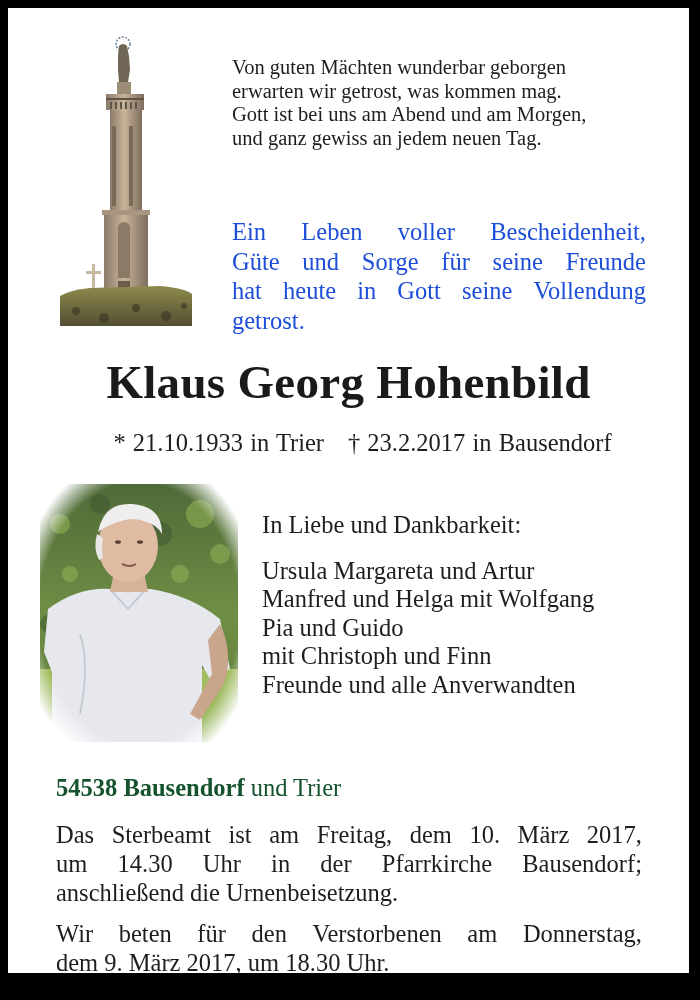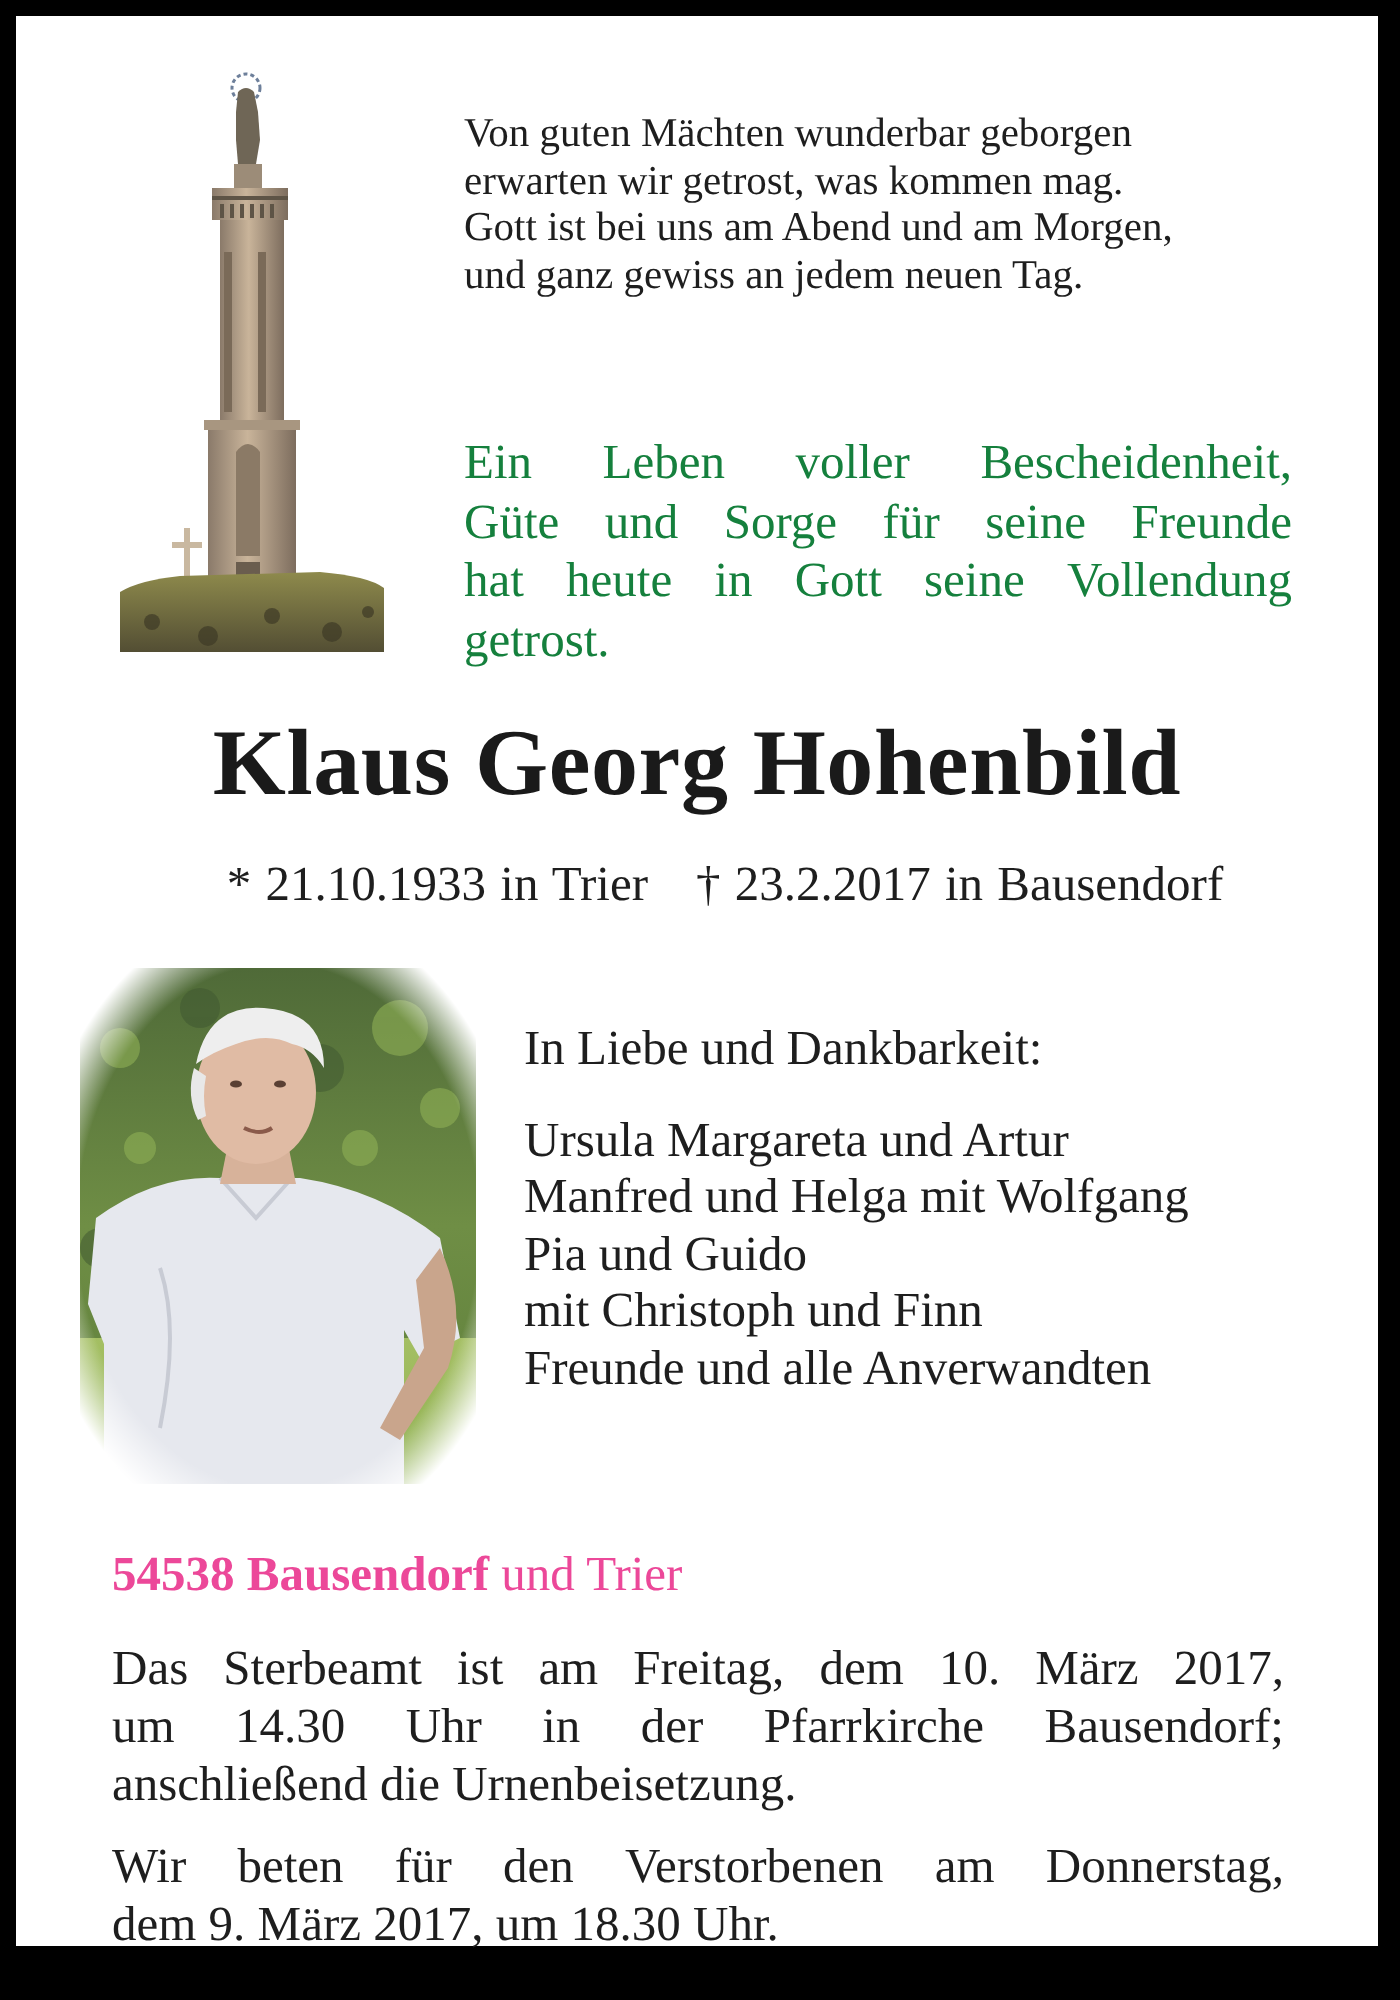--- a/index.html
+++ b/index.html
@@ -28,21 +28,21 @@
       font-size: 20.5px; line-height: 23.6px;
       color: #1e1e1e;
       white-space: nowrap;
     }
     .tribute {
       left: 224px; top: 209px; width: 414px;
       font-family: "Liberation Serif", serif;
       font-size: 24.5px; line-height: 29.5px;
       text-align: justify;
       text-align-last: left;
-      color: #15803d;
+      color: #1d4ed8;
     }
     .tribute .ln { display: block; text-align: justify; text-align-last: justify; }
     .tribute .ln.last { text-align-last: left; }
 
     .name {
       left: 0; top: 346px; width: 681px;
       text-align: center;
       font-family: "Liberation Serif", serif;
       font-weight: bold;
       font-size: 47px; line-height: 56px;
@@ -70,21 +70,21 @@
       font-size: 24.5px; line-height: 28.6px;
       color: #1e1e1e;
       white-space: nowrap;
     }
     .family .intro { margin-bottom: 17px; }
 
     .location {
       left: 48px; top: 765px;
       font-family: "Liberation Serif", serif;
       font-size: 24.5px; line-height: 30px;
-      color: #ec4899;
+      color: #14532d;
       white-space: nowrap;
     }
     .location b { font-weight: bold; }
 
     .service {
       left: 48px; top: 812px; width: 586px;
       font-family: "Liberation Serif", serif;
       font-size: 24.5px; line-height: 29px;
       color: #1e1e1e;
     }

